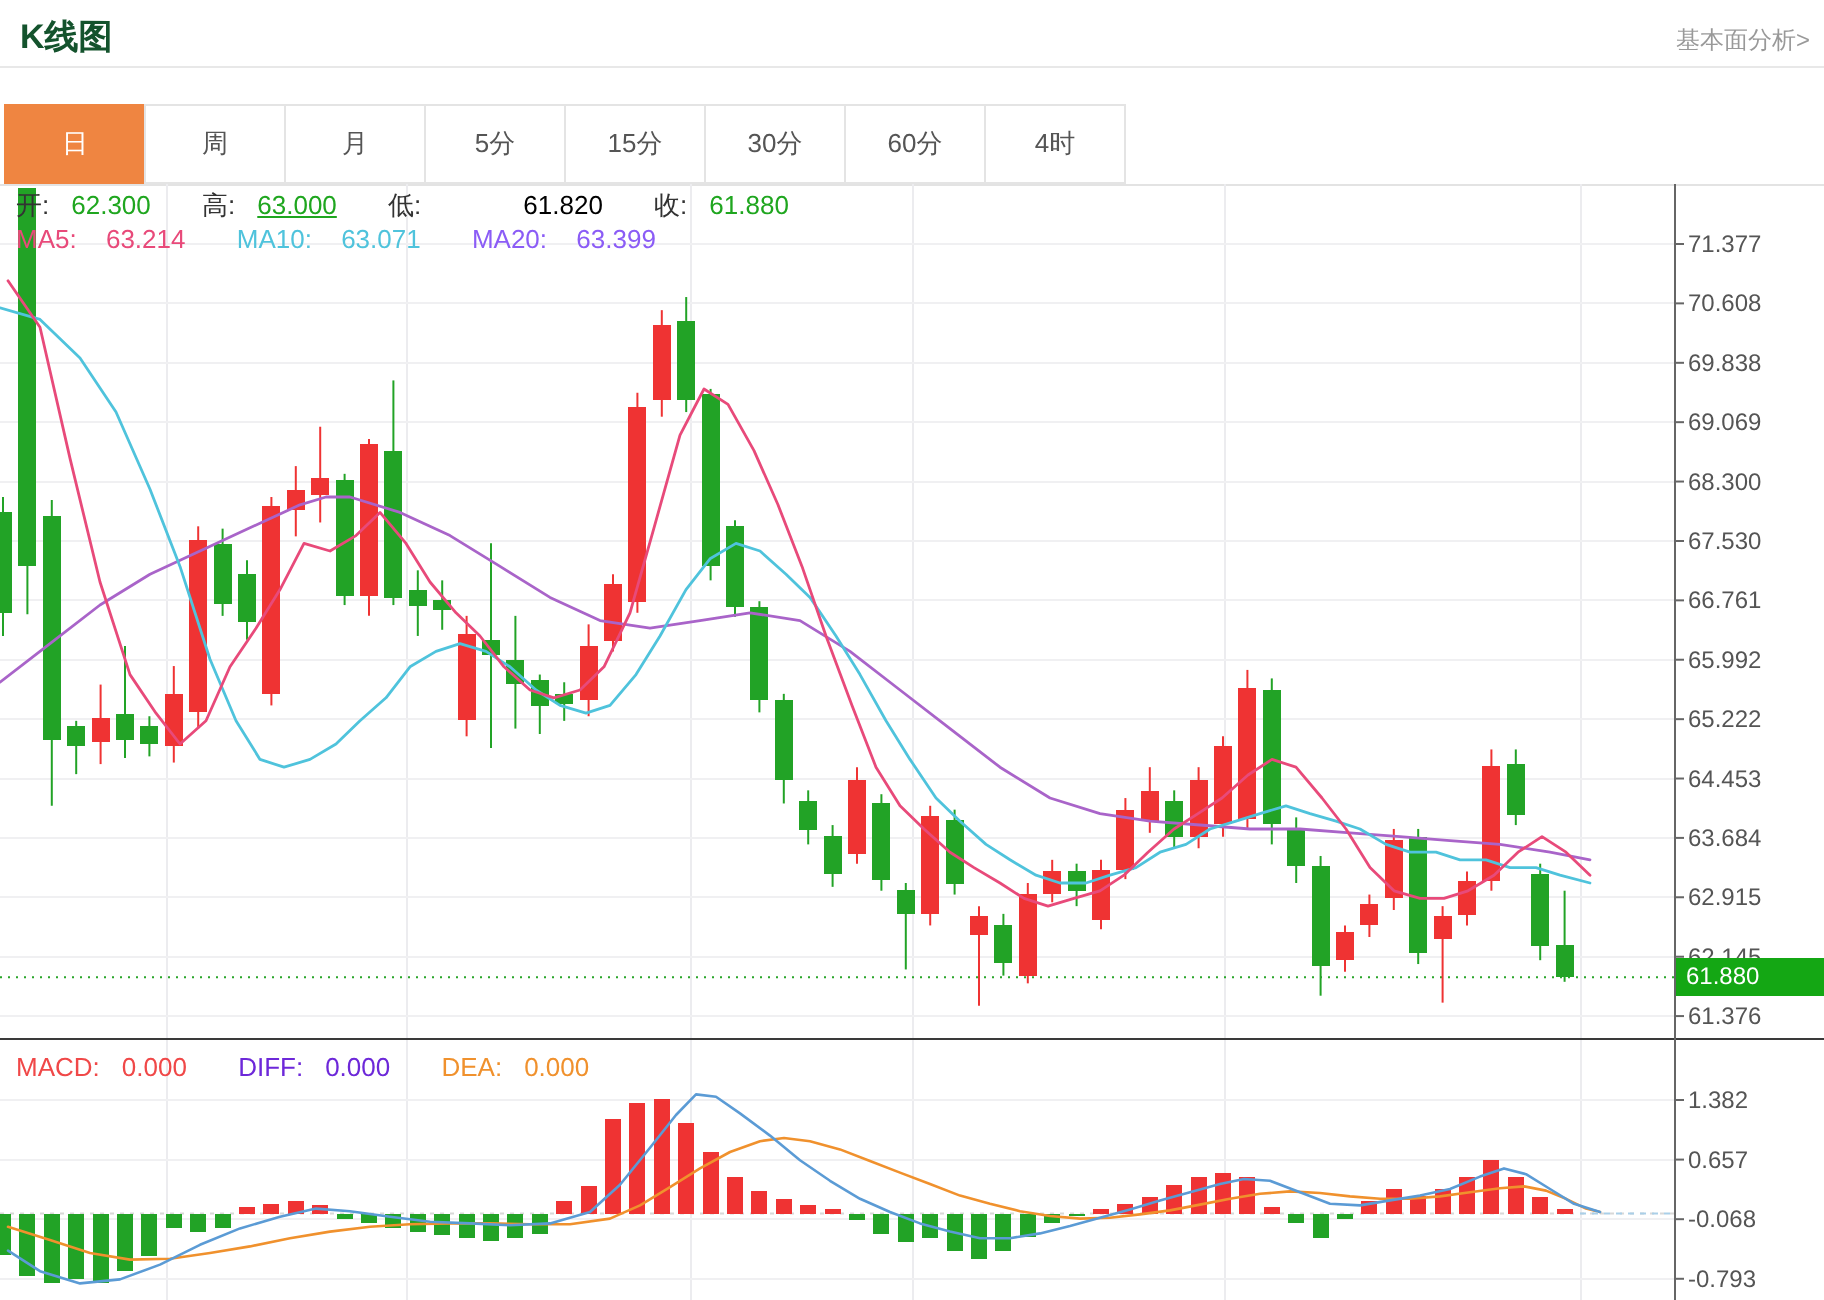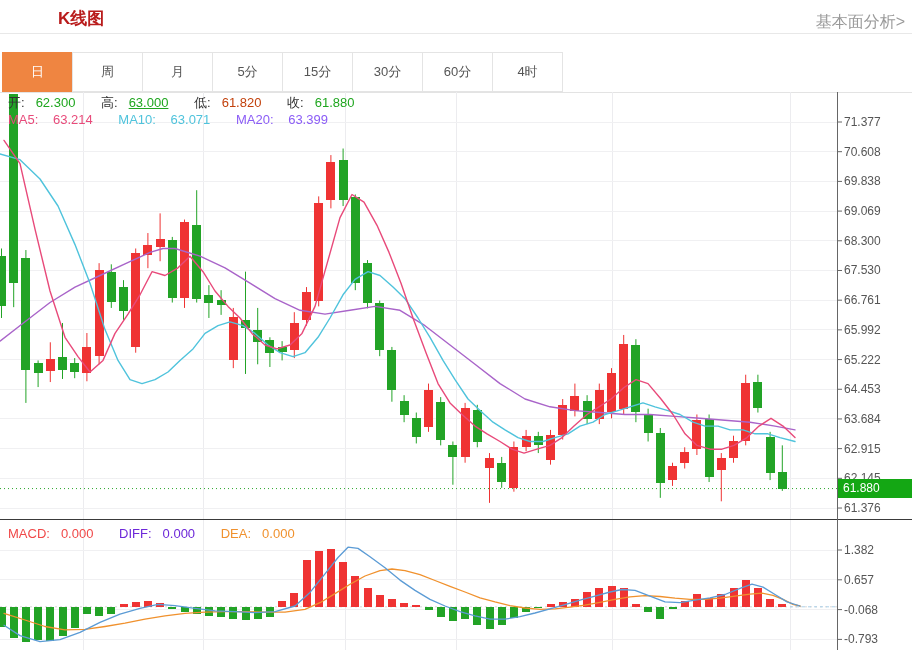--- a/index.html
+++ b/index.html
@@ -1,21 +1,21 @@
 <!DOCTYPE html>
 <html><head>
 <meta charset="utf-8">
 <style>
   html,body{margin:0;padding:0;background:#fff;}
   body{width:912px;height:650px;overflow:hidden;position:relative;
        font-family:"Liberation Sans","DejaVu Sans",sans-serif;}
   .abs{position:absolute;}
   
-  #page-title{left:10px;top:7px;font-size:17px;font-weight:bold;color:#b91c1c;margin-left:48px;}
-  #fundamental-link{right:7px;top:12px;font-size:16px;color:#999;cursor:pointer;}
+  #page-title{left:10px;top:7px;font-size:17px;font-weight:bold;color:#14532d;}
+  #fundamental-link{right:7px;top:12px;font-size:12px;color:#999;cursor:pointer;}
   #header-divider{left:0;top:33px;width:912px;height:0;border-top:1px solid #e8e8e8;}
   
   #tabbar{left:2px;top:52px;display:flex;}
   .tab{width:71px;height:40px;box-sizing:border-box;border:1px solid #e4e4e4;margin-left:-1px;
        line-height:38px;text-align:center;font-size:13px;color:#555;background:#fff;cursor:pointer;}
   .tab:first-child{margin-left:0;}
   .tab.active{color:#fff;font-weight:normal;}
   
   #chart-wrap{left:0;top:92px;width:912px;height:558px;}
   #k-svg{position:absolute;left:0;top:0;}
@@ -309,21 +309,21 @@
       <polyline points="4,521.4 25,528.0 45,534.5 65,537.8 85,537.4 105,534.5 125,531.2 145,527.1 165,523.8 185,521.4 205,520.1 225,519.7 245,519.7 265,520.1 285,520.1 305,517.3 320,510.7 335,501.6 350,492.2 365,484.0 380,478.6 392,477.0 405,478.6 420,482.7 435,488.5 450,494.3 465,500.0 480,505.8 495,509.9 510,513.6 525,516.0 540,517.3 555,516.9 570,515.2 585,513.2 600,510.3 615,507.4 630,504.9 645,503.7 660,504.5 675,506.2 690,507.4 705,507.4 720,506.2 735,504.1 750,502.1 762,501.2 773,503.3 783,507.4 793,512.3 800,514.0" fill="none" stroke="#f0912d" stroke-width="1.3" stroke-linejoin="round" stroke-linecap="round"></polyline>
       <polyline points="4,533.3 20,543.6 40,549.7 60,547.7 80,540.3 100,530.4 120,522.2 140,516.4 158,512.3 175,513.6 195,516.4 215,518.9 235,519.7 255,520.6 275,519.7 295,514.0 310,500.4 325,481.9 338,465.5 348,455.2 358,456.4 370,464.7 385,475.8 400,488.1 415,498.4 430,507.4 445,514.0 460,519.7 475,523.8 490,527.1 505,527.1 520,524.7 535,521.0 550,516.9 565,512.7 580,508.2 595,504.1 610,500.0 622,497.5 635,498.4 650,504.1 665,509.9 680,510.7 695,508.2 710,505.8 725,502.5 740,496.3 752,492.2 763,495.1 775,502.5 787,509.9 800,514.0" fill="none" stroke="#5b9bd5" stroke-width="1.3" stroke-linejoin="round" stroke-linecap="round"></polyline>
       <line x1="790" y1="514.8002" x2="837" y2="514.8002" stroke="#aacfe8" stroke-width="1" stroke-dasharray="3 3"></line>
       <line x1="0" y1="427.5" x2="912" y2="427.5" stroke="#3a3a3a" stroke-width="1" shape-rendering="crispEdges"></line>
       <line x1="837.5" y1="0" x2="837.5" y2="558" stroke="#666" stroke-width="1" shape-rendering="crispEdges"></line>
     </svg>
 
   <div class="readout" id="ohlc-readout" style="top:2px">
     <span><span class="lbl">开:</span><span class="val" style="color: rgb(31, 166, 31);">62.300</span></span>
     <span><span class="lbl">高:</span><span class="val" style="color: rgb(31, 166, 31); text-decoration: underline;">63.000</span></span>
-    <span><span class="lbl">低:</span><span class="val" style="color: #c2410c;">61.820</span></span>
+    <span><span class="lbl">低:</span><span class="val" style="color: #000000; margin-left: 40px;">61.820</span></span>
     <span><span class="lbl">收:</span><span class="val" style="color: rgb(31, 166, 31);">61.880</span></span>
   </div>
 
   <div class="readout" id="ma-readout" style="top:20px">
     <span id="ma5-item" style="color: rgb(232, 74, 122); margin-top: 24px;"><span>MA5:</span> <span>63.214</span></span>
     <span id="ma10-item" style="color: rgb(79, 195, 220);"><span>MA10:</span> <span>63.071</span></span>
     <span id="ma20-item" style="color: #8b5cf6;"><span>MA20:</span> <span>63.399</span></span>
   </div>
 
   <div class="readout" id="macd-readout" style="top:434px">

